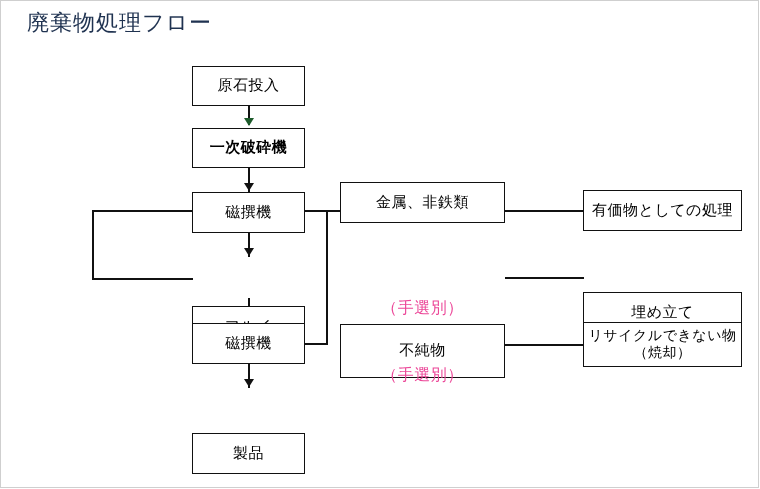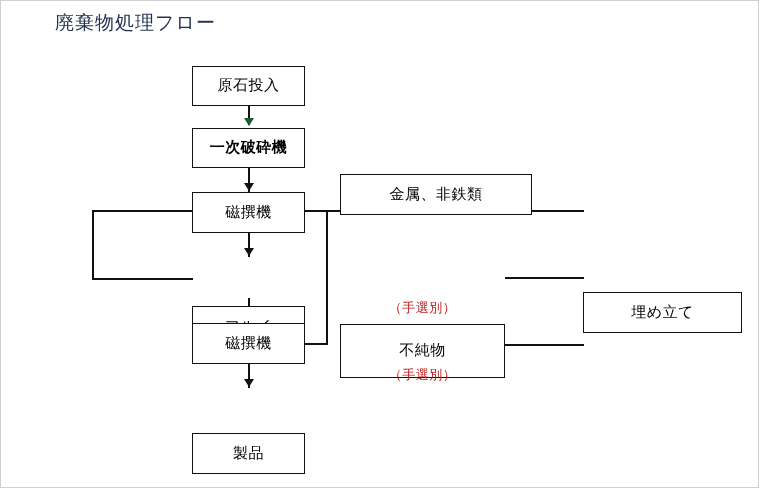--- a/index.html
+++ b/index.html
@@ -20,26 +20,25 @@
     left: 0; top: 0;
     width: 759px; height: 488px;
     border: 1px solid #cfcfcf;
     box-sizing: border-box;
     pointer-events: none;
   }
   .title {
     position: absolute;
     left: 27px;
     top: 12px;
-    font-size: 19px;
+    font-size: 22px;
     line-height: 22px;
     letter-spacing: 1px;
     color: #1f3250;
     white-space: nowrap;
-    margin-left: 28px;
   }
   .node {
     position: absolute;
     box-sizing: border-box;
     border: 1px solid #111111;
     background: #ffffff;
     color: #000000;
     font-size: 15px;
     line-height: 1.18;
     display: flex;
@@ -55,23 +54,23 @@
   .node .lines {
     width: 100%;
     padding: 0 2px;
     box-sizing: border-box;
   }
   .node .l2 {
     display: block;
   }
   .sublabel {
     position: absolute;
-    font-size: 13px;
+    font-size: 16px;
     line-height: 15px;
-    color: #b91c1c;
+    color: #ec4899;
     text-align: center;
     letter-spacing: 0.5px;
     z-index: 3;
   }
   .seg {
     position: absolute;
     background: #111111;
     z-index: 1;
   }
   .seg.h { height: 2px; }
@@ -146,32 +145,43 @@
 
   <div class="node" style="left:192px; top:323px; width:113px; height:41px;">
     <span class="lines">磁撰機</span>
   </div>
 
   <div class="node" style="left:192px; top:388px; width:113px; height:41px;margin-top:45px;">
     <span class="lines">製品</span>
   </div>
 
 
-  <div class="node" style="left:340px; top:174px; width:192px; height:41px;">
+  <div class="node" style="left:340px; top:182px; width:165px; height:41px;">
     <span class="lines">金属、非鉄類</span>
   </div>
 
   <div class="sublabel" style="left:340px; top:300px; width:165px;">（手選別）</div>
 
   <div class="node" style="left:340px; top:324px; width:165px; height:54px;">
     <span class="lines">不純物</span>
   </div>
   <div class="sublabel" style="left:340px; top:367px; width:165px;">（手選別）</div>
 
+  <div class="node" style="left:583px; top:190px; width:159px; height:41px;">
+    <span class="lines">
+      <span>有価物としての処理</span>
+    </span>
+  </div>
 
   <div class="node" style="left:583px; top:247px; width:159px; height:41px;margin-top:45px;">
     <span class="lines">
       <span>埋め立て</span>
     </span>
   </div>
 
+  <div class="node" style="left:583px; top:322px; width:159px; height:45px; font-size:14px;">
+    <span class="lines">
+      <span>リサイクルできない物</span>
+      <span class="l2">（焼却）</span>
+    </span>
+  </div>
 
 </div>
 
 </body></html>

